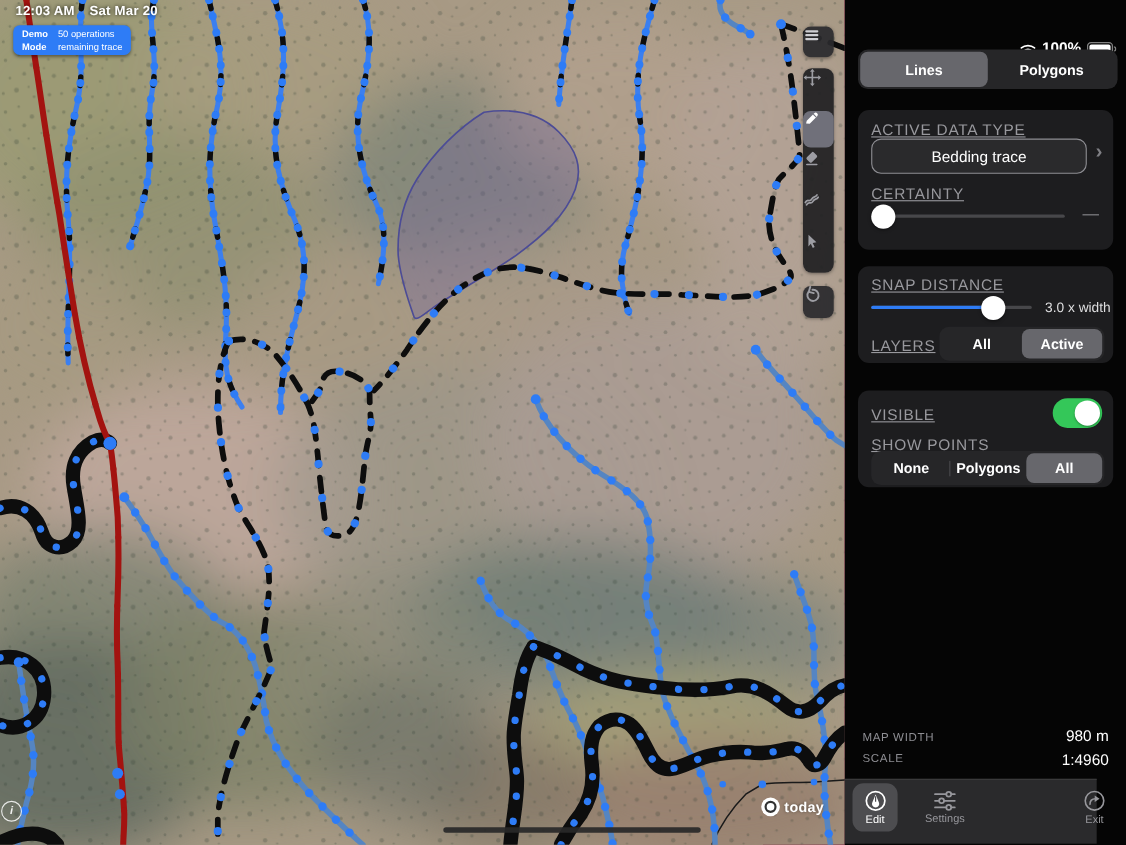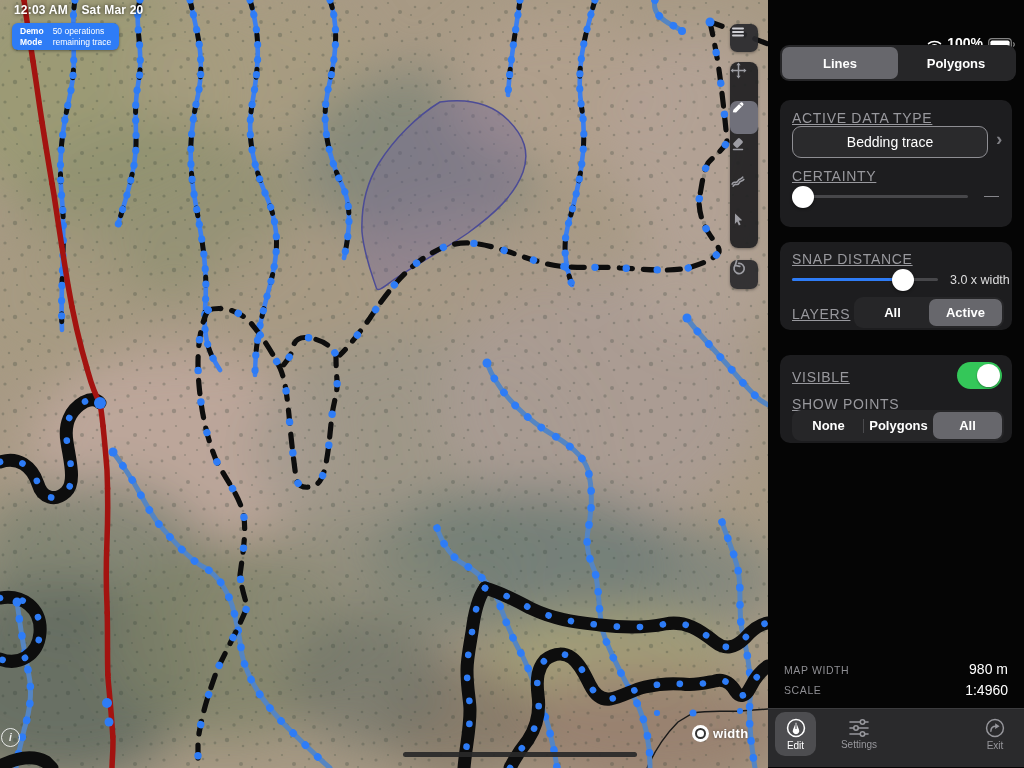--- a/index.html
+++ b/index.html
@@ -83,21 +83,21 @@
       box-shadow:0 1px 2px rgba(0,0,0,.35);}
   #card-vis .sec-label.l2{position:absolute;left:12px;top:41px;}
   #seg-points{position:absolute;left:12px;top:55px;width:208px;height:27px;}
   
   .info-row{position:absolute;left:16px;right:16px;display:flex;justify-content:space-between;align-items:baseline;}
   #row-width{top:661px;}
   #row-scale{top:682px;align-items:center;}
   .info-row .lab{font-size:10.5px;color:#8e8e93;letter-spacing:.6px;}
   .info-row .val{font-size:14px;color:#fff;margin-left:12px;}
   
-  #bottom-bar{position:absolute;left:0;top:708px;width:256px;height:58px;background:#2a2a2c;
+  #bottom-bar{position:absolute;left:0;top:708px;width:229px;height:58px;background:#2a2a2c;
       border-top:1px solid #3c3c3e;}
   .bb-item{position:absolute;display:flex;flex-direction:column;align-items:center;justify-content:center;gap:1px;}
   .bb-label{font-size:10px;}
   #bb-edit{left:7px;top:3px;width:41px;height:44px;background:#4d4d50;border-radius:10px;color:#fff;}
   #bb-settings{left:56px;top:3px;width:70px;height:44px;color:#97979c;}
   #bb-exit{left:205px;top:3px;width:44px;height:44px;color:#97979c;}
 </style>
 </head>
 <body>
 
@@ -333,21 +333,21 @@
       </svg>
     </div>
 
     <div class="info-btn">
       <span>i</span>
     </div>
     <div class="mapbox-attr">
       <div class="mapbox-circle">
           <i></i>
         </div>
-      <div class="mapbox-word">width</div>
+      <div class="mapbox-word">today</div>
     </div>
 
     <div class="home-indicator"></div>
   </div>
 
   <div id="panel">
 
     <div class="status-right">
       <svg width="15" height="11" viewBox="0 0 15 11">
         <path d="M1.5 3.6 C4.8 0.8 10.2 0.8 13.5 3.6" stroke="#fff" stroke-width="1.5" fill="none" stroke-linecap="round"></path>

